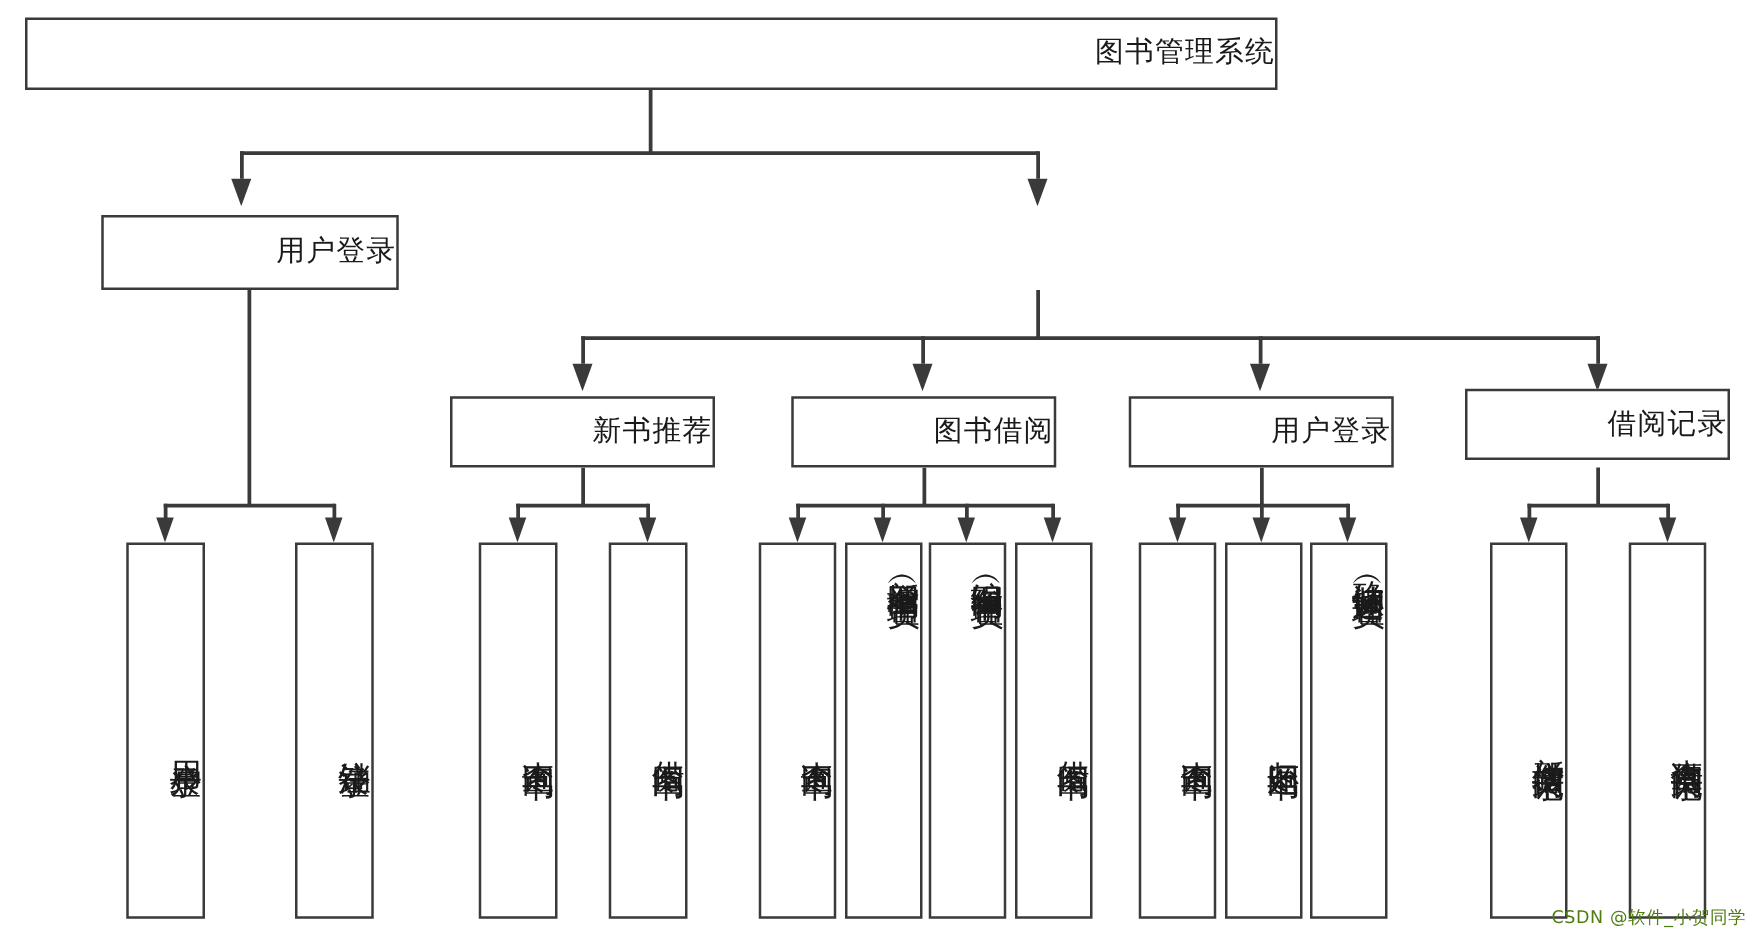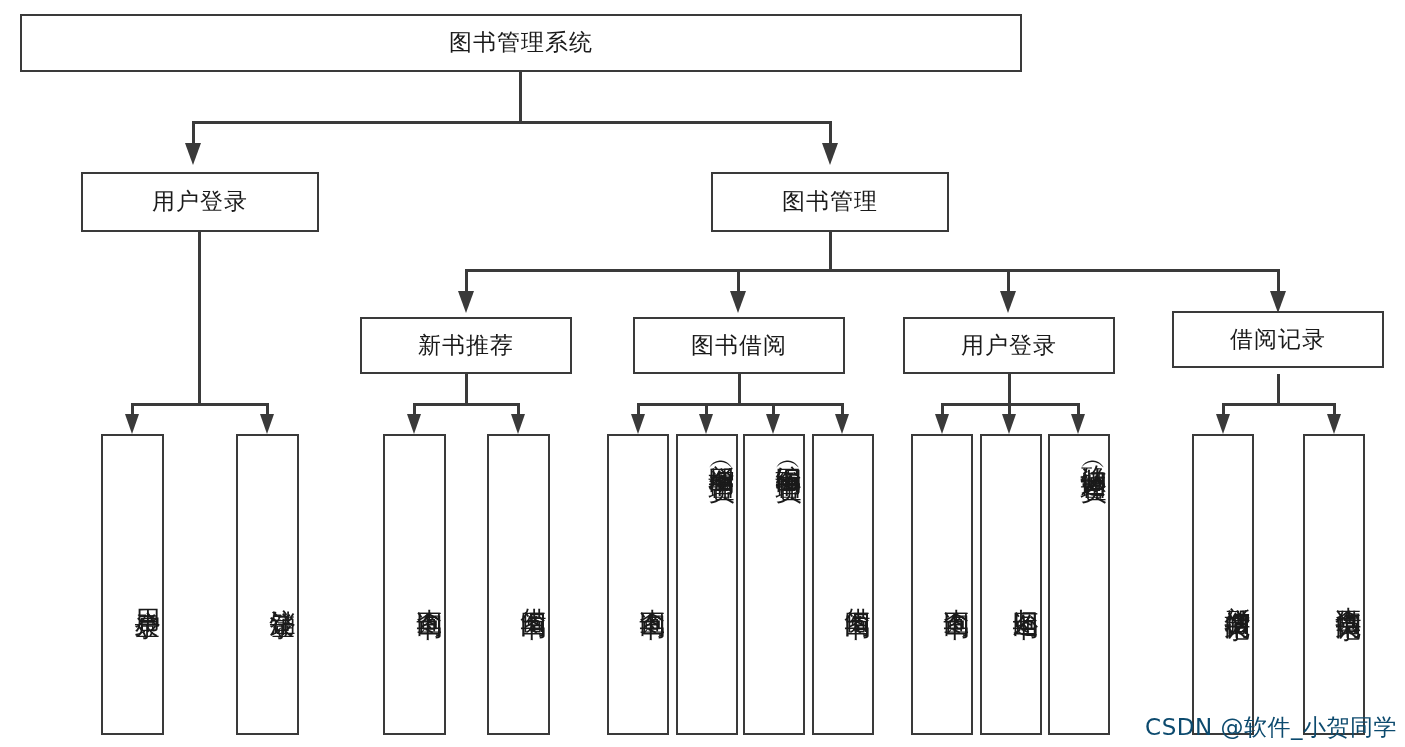--- a/index.html
+++ b/index.html
@@ -19,21 +19,21 @@
     overflow: hidden;
   }
   
   .node {
     position: absolute;
     box-sizing: border-box;
     background: #ffffff;
     border: 2.5px solid #3a3a3a;
     display: flex;
     align-items: center;
-    justify-content: center;
+    justify-content: flex-end;
     color: #1a1a1a;
     z-index: 3;
   }
   .node.h-node {
     font-size: 23px;
     letter-spacing: 1px;
     line-height: 1.1;
   }
   
   .node.v-node {
@@ -71,22 +71,22 @@
   .arrow.small {
     border-left-width: 7px;
     border-right-width: 7px;
     border-top-width: 20px;
   }
   
   #watermark {
     position: absolute;
     right: 8px;
     bottom: 4px;
-    font-size: 23px;
-    color: #0c4a6e;
+    font-size: 14px;
+    color: #4d7c0f;
     white-space: nowrap;
     z-index: 5;
     letter-spacing: 0.5px;
   }
 </style>
 </head>
 <body>
 
 <div id="canvas">
 
@@ -98,23 +98,20 @@
 
   <div class="ln h" style="left:192px; top:121px; width:639px; height:2.5px;"></div>
 
   <div class="ln v" style="left:192px; top:121px; width:2.5px; height:22px;"></div>
   <div class="arrow" style="left:185px; top:143px;"></div>
   <div class="ln v" style="left:829px; top:121px; width:2.5px; height:22px;"></div>
   <div class="arrow" style="left:822px; top:143px;"></div>
 
   <div class="node h-node" style="left:81px; top:172px; width:238px; height:60px;">
     <span>用户登录</span>
-  </div>
-  <div class="node h-node" style="left:711px; top:172px; width:238px; height:60px;">
-    <span>图书管理</span>
   </div>
 
   <div class="ln v" style="left:198px; top:232px; width:2.5px; height:173px;"></div>
   <div class="ln h" style="left:131px; top:403px; width:137px; height:2.5px;"></div>
   <div class="ln v" style="left:131px; top:403px; width:2.5px; height:12px;"></div>
   <div class="arrow small" style="left:125px; top:414px;"></div>
   <div class="ln v" style="left:266px; top:403px; width:2.5px; height:12px;"></div>
   <div class="arrow small" style="left:260px; top:414px;"></div>
 
   <div class="ln v" style="left:829px; top:232px; width:2.5px; height:39px;"></div>

